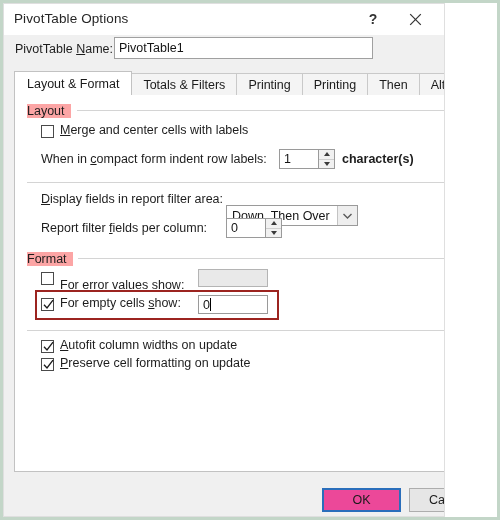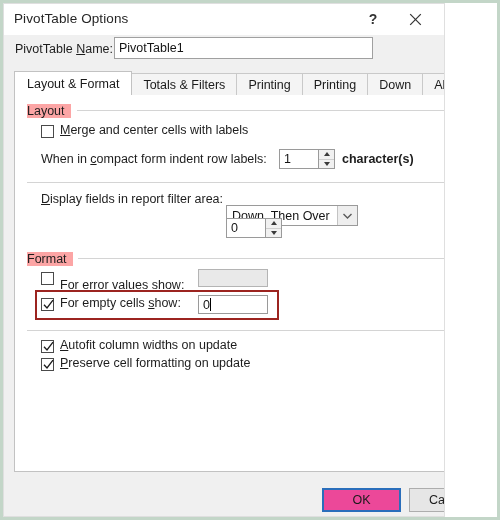--- a/index.html
+++ b/index.html
@@ -353,21 +353,21 @@
       <div class="tab">
           <span>Totals &amp; Filters</span>
         </div>
       <div class="tab">
           <span>Printing</span>
         </div>
       <div class="tab">
           <span>Printing</span>
         </div>
       <div class="tab">
-          <span>Down</span>
+          <span>Then</span>
         </div>
       <div class="tab">
           <span>Alt Text</span>
         </div>
     </div>
 
     <div class="tabpanel">
 
       <div class="group-head" style="left:12px; top:9px;">Layout</div>
       <div class="group-rule" style="left:62px; top:15px; width:390px;"></div>
@@ -394,20 +394,21 @@
       <div class="row-label" style="left:26px; top:97px;"><u>D</u><span>isplay fields in report filter area:</span></div>
       <div class="combo" style="left:211px; top:94px; width:132px; height:21px;margin-top:16px;">
         <div class="combo-value">Down, Then Over</div>
         <div class="combo-arrow">
           <svg width="11" height="8" viewBox="0 0 11 8" aria-hidden="true">
             <polyline points="1.5,2 5.5,6 9.5,2" fill="none" stroke="#5a5a5a" stroke-width="1.4"></polyline>
           </svg>
         </div>
       </div>
 
+      <div class="row-label" style="left:26px; top:126px;"><span>Report filter </span><u>f</u><span>ields per column:</span></div>
       <div class="spin-wrap" style="left:211px; top:123px; width:56px; height:20px;">
         <input class="spin-field" style="width: 39px; height: 20px;" type="text" value="0">
         <div class="spin-btns" style="left:39px;">
           <div class="spin-btn up">
               <i></i>
             </div>
           <div class="spin-btn down">
               <i></i>
             </div>
         </div>

